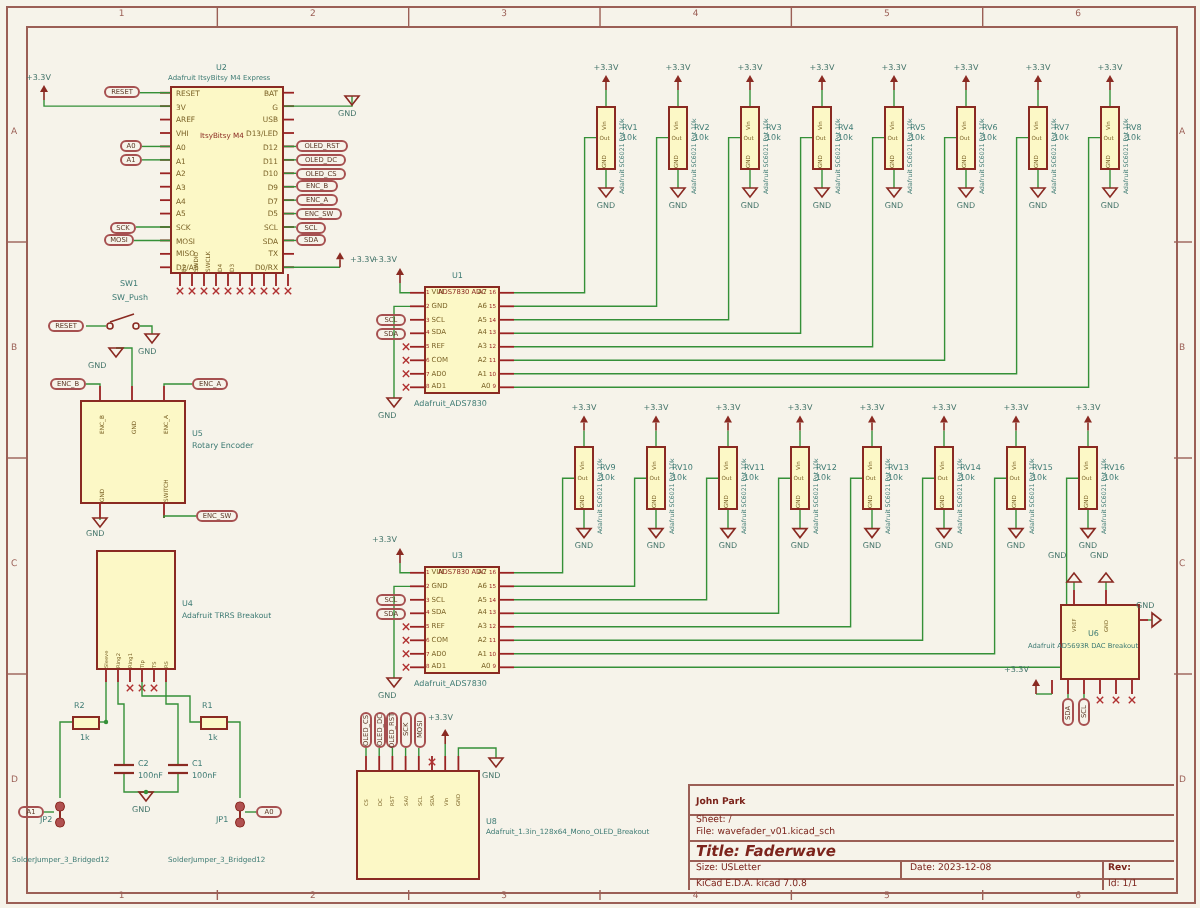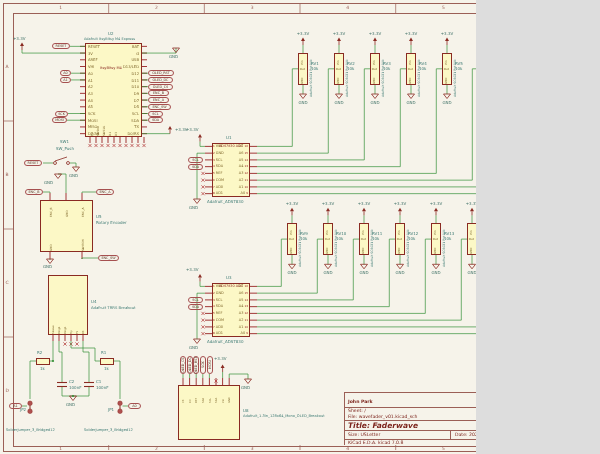--- a/index.html
+++ b/index.html
@@ -2,21 +2,21 @@
 <html><head>
 <meta charset="utf-8">
 <style>
   :root{
     --bg:#f6f3ea; --maroon:#8a2a22; --fill:#fcf8c6; --wire:#359038;
     --teal:#3e7b74; --olive:#7c6428; --pinred:#992222; --netc:#45756b;
     --lblb:#a65050; --lblt:#5c3826; --frame:#9b5f56; --tb:#7c241c;
   }
   html,body{margin:0;padding:0;}
   body{font-family:"DejaVu Sans",sans-serif;background:#ddd;}
-  #sheet{position:relative;width:476px;height:454px;background:var(--bg);overflow:hidden;}
+  #sheet{position:relative;width:600px;height:454px;background:var(--bg);overflow:hidden;}
   #wires{position:absolute;left:0;top:0;z-index:1;}
   .frame{position:absolute;border:0.8px solid var(--frame);z-index:0;}
   .fl{position:absolute;font-size:4.5px;color:var(--frame);z-index:0;}
   .comp{position:absolute;z-index:2;}
   .box{position:absolute;background:var(--fill);border:0.8px solid var(--maroon);box-sizing:border-box;}
   .fld{position:absolute;font-size:4px;color:var(--teal);white-space:nowrap;z-index:3;}
   .gfx{position:absolute;font-size:3.8px;color:var(--maroon);white-space:nowrap;z-index:3;}
   .net{position:absolute;font-size:4px;color:var(--netc);white-space:nowrap;z-index:3;}
   .glabel{position:absolute;height:6px;border:0.55px solid var(--lblb);border-radius:3px;
     font-size:3.4px;color:var(--lblt);display:flex;align-items:center;justify-content:center;

